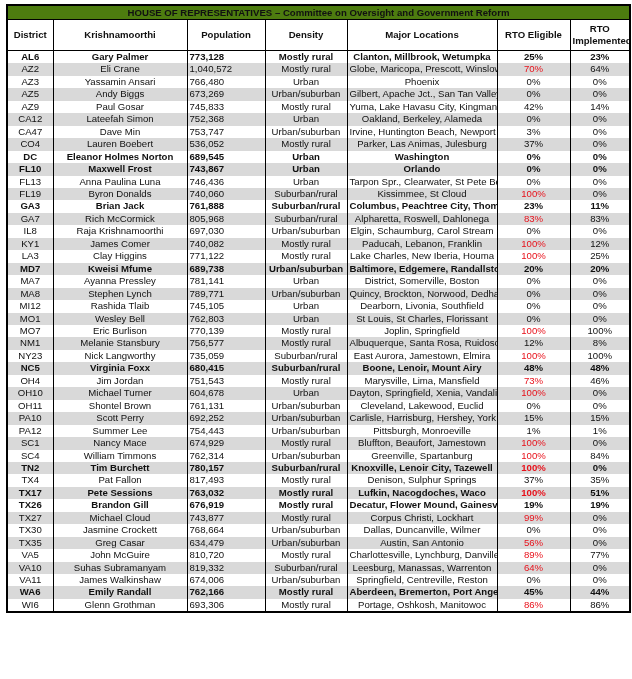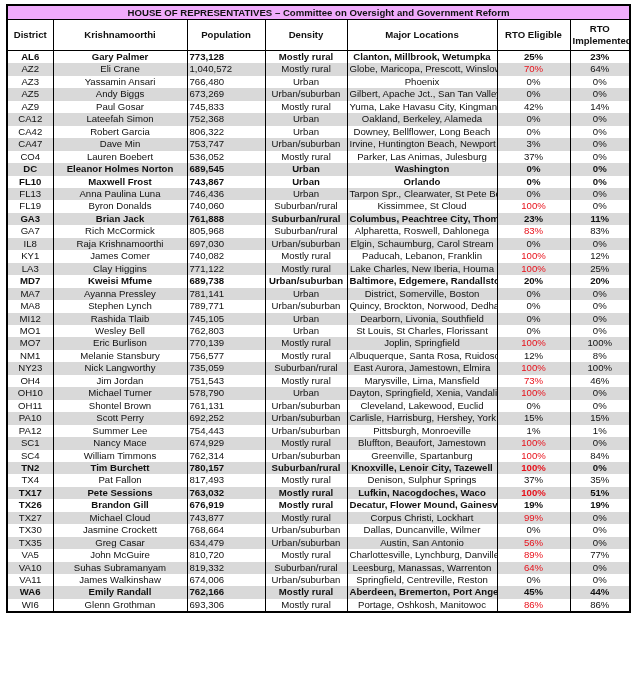--- a/index.html
+++ b/index.html
@@ -1,20 +1,20 @@
 <!DOCTYPE html>
 <html><head>
 <meta charset="utf-8">
 <style>
   html, body { margin:0; padding:0; background:#ffffff; }
   body { width:632px; height:679px; overflow:hidden; font-family:"Liberation Sans", sans-serif; }
   .wrap { position:absolute; left:6px; top:4px; width:623px; }
   table { border-collapse:collapse; width:623px; table-layout:fixed; font-size:9.6px; color:#111; border:2px solid #000; }
   td, th { padding:0 2px; height:12.45px; line-height:12.45px; text-align:center; white-space:nowrap; overflow:hidden; }
-  .title-row th { background:#f0abfc; font-weight:bold; border-bottom:1px solid #000; height:13px; line-height:13px; font-size:9.6px; }
+  .title-row th { background:#4d7c0f; font-weight:bold; border-bottom:1px solid #000; height:13px; line-height:13px; font-size:9.6px; }
   .head-row th { font-weight:bold; height:30px; line-height:12px; border-left:1px solid #000; border-bottom:1px solid #000; background:#fff; }
   .head-row th:first-child { border-left:none;margin-top:20px; }
   tbody td { border-left:1px solid #000; }
   tbody td:first-child { border-left:none; }
   tbody tr:nth-child(even) td { background:#d9d9d9; }
   tbody tr:nth-child(odd) td { background:#ffffff; }
   tr.bold td { font-weight:bold; }
   td.pop { text-align:left; padding-right:14px; }
   td.red { color:#e8101a; font-weight:normal; }
   tr.bold td.red { font-weight:bold; }
@@ -99,29 +99,20 @@
         <tr>
           <td>CA12</td>
           <td>Lateefah Simon</td>
           <td class="pop">752,368</td>
           <td>Urban</td>
           <td>Oakland, Berkeley, Alameda</td>
           <td class="eligible">0%</td>
           <td>0%</td>
         </tr>
         <tr>
-          <td>CA42</td>
-          <td>Robert Garcia</td>
-          <td class="pop">806,322</td>
-          <td>Urban</td>
-          <td>Downey, Bellflower, Long Beach</td>
-          <td class="eligible">0%</td>
-          <td>0%</td>
-        </tr>
-        <tr>
           <td>CA47</td>
           <td>Dave Min</td>
           <td class="pop">753,747</td>
           <td>Urban/suburban</td>
           <td>Irvine, Huntington Beach, Newport</td>
           <td class="eligible">3%</td>
           <td>0%</td>
         </tr>
         <tr>
           <td>CO4</td>
@@ -278,33 +269,42 @@
         </tr>
         <tr>
           <td>NY23</td>
           <td>Nick Langworthy</td>
           <td class="pop">735,059</td>
           <td>Suburban/rural</td>
           <td>East Aurora, Jamestown, Elmira</td>
           <td class="eligible red">100%</td>
           <td>100%</td>
         </tr>
+        <tr class="bold">
+          <td>NC5</td>
+          <td>Virginia Foxx</td>
+          <td class="pop">680,415</td>
+          <td>Suburban/rural</td>
+          <td>Boone, Lenoir, Mount Airy</td>
+          <td class="eligible">48%</td>
+          <td>48%</td>
+        </tr>
         <tr>
           <td>OH4</td>
           <td>Jim Jordan</td>
           <td class="pop">751,543</td>
           <td>Mostly rural</td>
           <td>Marysville, Lima, Mansfield</td>
           <td class="eligible red">73%</td>
           <td>46%</td>
         </tr>
         <tr>
           <td>OH10</td>
           <td>Michael Turner</td>
-          <td class="pop">578,790</td>
+          <td class="pop">604,678</td>
           <td>Urban</td>
           <td>Dayton, Springfield, Xenia, Vandalia</td>
           <td class="eligible red">100%</td>
           <td>0%</td>
         </tr>
         <tr>
           <td>OH11</td>
           <td>Shontel Brown</td>
           <td class="pop">761,131</td>
           <td>Urban/suburban</td>

